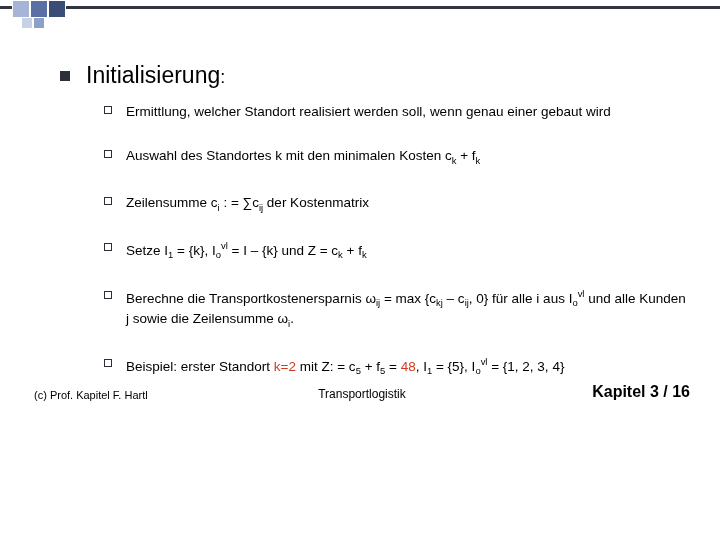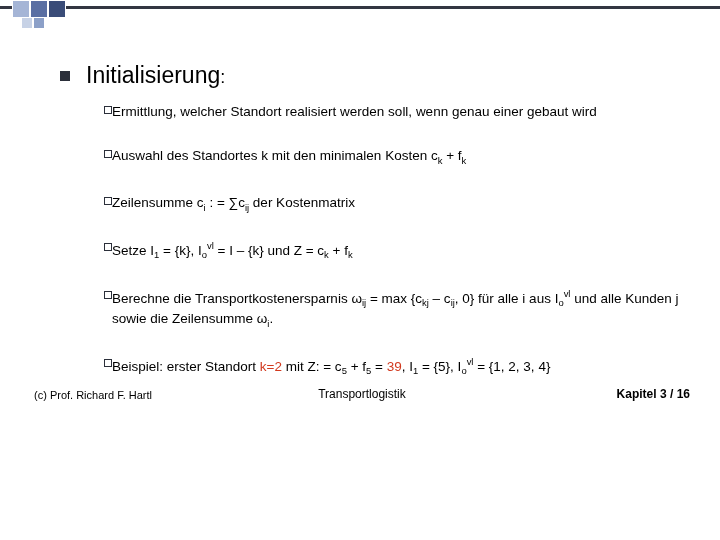--- a/index.html
+++ b/index.html
@@ -11,28 +11,28 @@
 .b2{left:30px;width:16px;height:16px;background:#5a6fa3;border:1px solid #fff}
 .b3{left:48px;width:16px;height:16px;background:#3a4c78;border:1px solid #fff}
 .b4{left:21px;top:17px;width:10px;height:10px;background:#c7d2e6;border:1px solid #fff}
 .b5{left:33px;top:17px;width:10px;height:10px;background:#8ca0c8;border:1px solid #fff}
 .content{position:absolute;top:62px;left:60px;right:30px}
 .h1row{display:flex;align-items:flex-start;gap:16px;margin-bottom:14px}
 .bullet-l1{width:10px;height:10px;background:#2b2f3a;margin-top:9px;flex:none}
 .h1{font-size:23px}
 .h1 .colon{font-size:18px}
 .items{margin-left:44px}
-.itemrow{display:flex;align-items:flex-start;margin-bottom:26px;font-size:13.5px;line-height:1.35}
+.itemrow{display:flex;align-items:flex-start;gap:14px;margin-bottom:26px;font-size:13.5px;line-height:1.35}
 .bullet-l2{width:8px;height:8px;border:1.4px solid #2b2f3a;margin-top:3px;flex:none;box-sizing:border-box}
 .sub{font-size:70%;vertical-align:sub}
 .sup{font-size:70%;vertical-align:super}
 .hl{color:#d23a1f}
 .footer{position:absolute;bottom:18px;left:34px;right:30px;display:flex;justify-content:space-between;align-items:flex-end;font-size:11px}
 .footer .mid{position:absolute;left:0;right:0;text-align:center;font-size:12px}
-.footer .right{font-weight:bold;font-size:12px;margin-left:auto}
+.footer .right{font-weight:bold;font-size:16px;margin-left:auto}
 .footer .left{position:relative;z-index:1}
 .footer .right{position:relative;z-index:1}
 </style>
 </head>
 <body>
 
 <div class="slide">
 
   <div class="deco">
     <div class="strip"></div>
@@ -67,26 +67,26 @@
         <div class="itemrow">
           <div class="bullet-l2"></div>
           <div>Setze I<span class="sub">1</span> = {k}, I<span class="sub">o</span><span class="sup">vl</span> = I – {k} und Z = c<span class="sub">k</span> + f<span class="sub">k</span></div>
         </div>
         <div class="itemrow">
           <div class="bullet-l2"></div>
           <div>Berechne die Transportkostenersparnis ω<span class="sub">ij</span> = max {c<span class="sub">kj</span> – c<span class="sub">ij</span>, 0} für alle i aus I<span class="sub">o</span><span class="sup">vl</span> und alle Kunden j sowie die Zeilensumme ω<span class="sub">i</span>.</div>
         </div>
         <div class="itemrow">
           <div class="bullet-l2"></div>
-          <div>Beispiel: erster Standort <span class="hl">k=2</span> mit Z: = c<span class="sub">5</span> + f<span class="sub">5</span> = <span class="hl">39</span>, I<span class="sub">1</span> = {5}, I<span class="sub">o</span><span class="sup">vl</span> = {1, 2, 3, 4}</div>
+          <div>Beispiel: erster Standort <span class="hl">k=2</span> mit Z: = c<span class="sub">5</span> + f<span class="sub">5</span> = <span class="hl">48</span>, I<span class="sub">1</span> = {5}, I<span class="sub">o</span><span class="sup">vl</span> = {1, 2, 3, 4}</div>
         </div>
       </div>
   </div>
 
   <div class="footer">
     <div class="mid">Transportlogistik</div>
-    <div class="left">(c) Prof. Richard F. Hartl</div>
+    <div class="left">(c) Prof. Kapitel F. Hartl</div>
     <div class="right">
       <span>Kapitel 3 /  </span><span>16</span>
     </div>
   </div>
 
 </div>
 
 </body></html>

